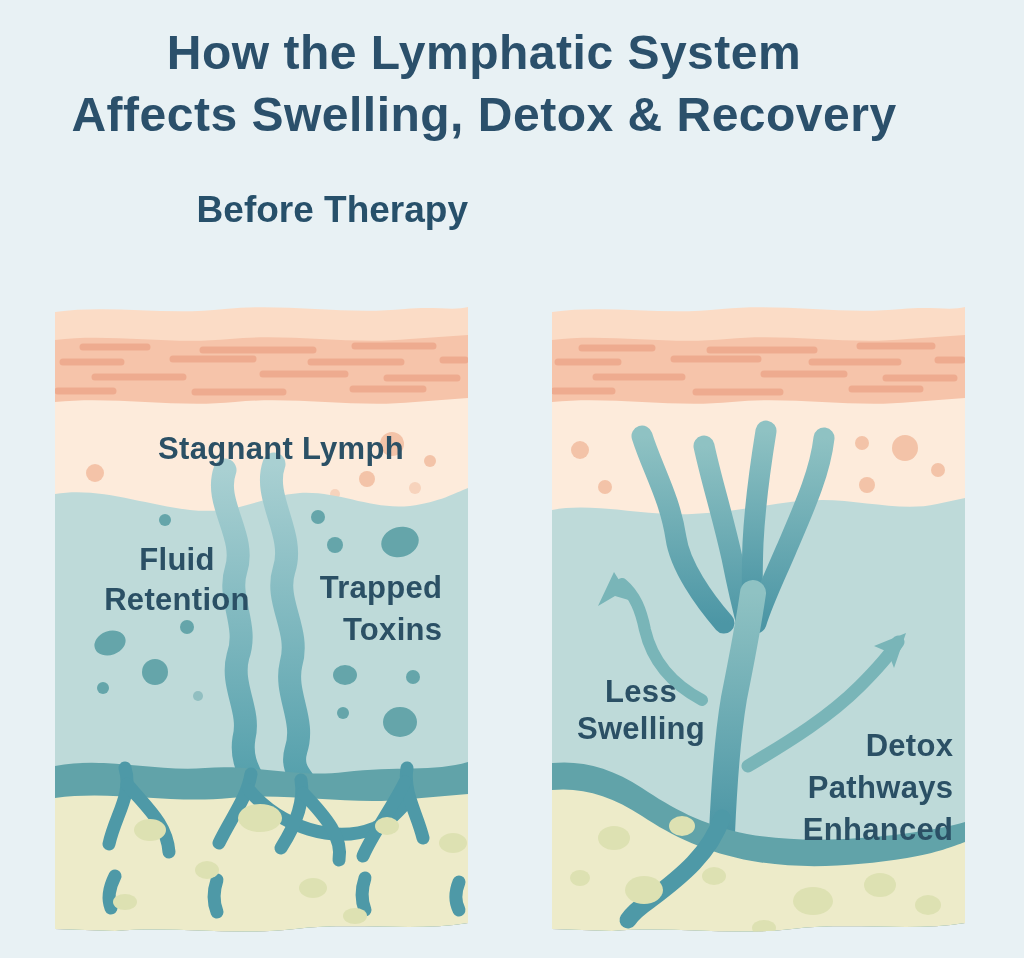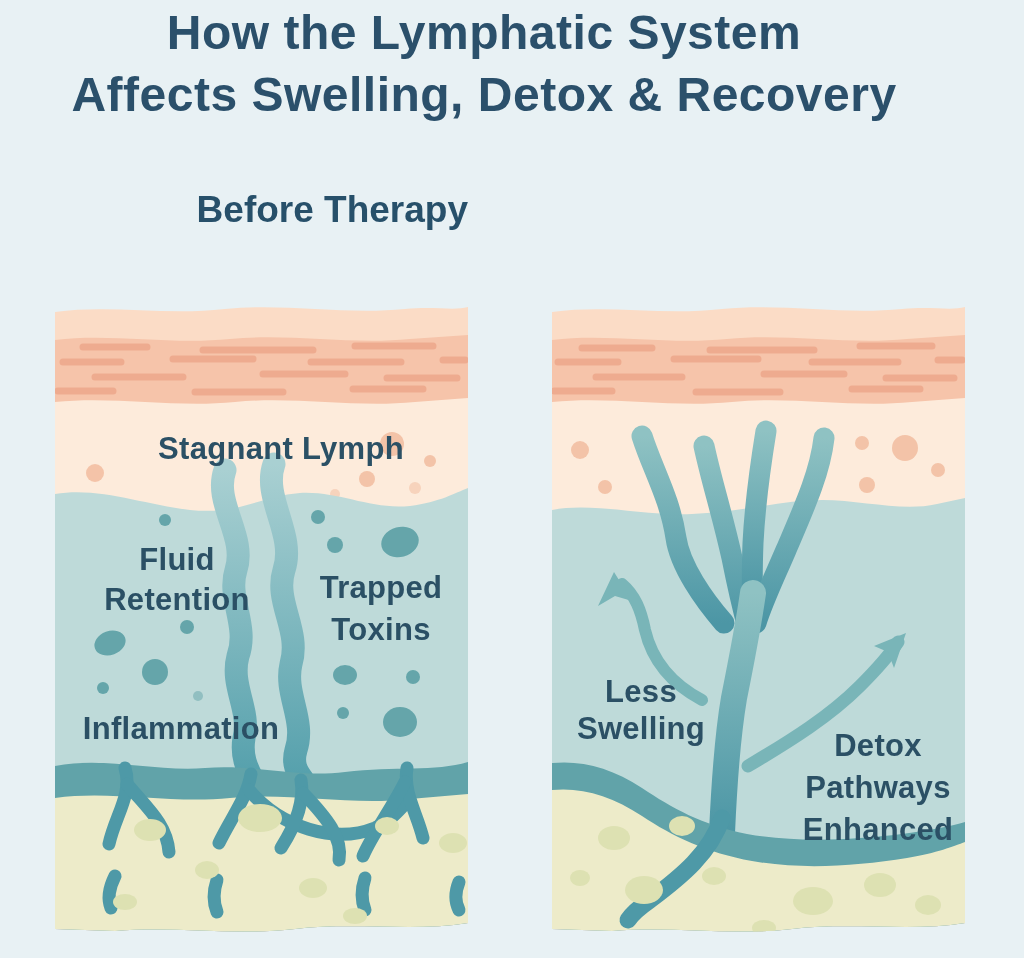--- a/index.html
+++ b/index.html
@@ -4,21 +4,21 @@
 <style>
   html,body{margin:0;padding:0;}
   body{
     width:1024px;height:958px;
     background:#e8f1f4;
     font-family:"Liberation Sans","DejaVu Sans",sans-serif;
     overflow:hidden;
   }
   .stage{position:relative;width:1024px;height:958px;background:#e8f1f4;}
   .title{
-    position:absolute;left:0;top:2px;width:968px;
+    position:absolute;left:0;top:22px;width:968px;
     text-align:center;color:#2b506b;
     font-size:48px;line-height:62px;font-weight:700;letter-spacing:.5px;
   }
   .col-label{
     position:absolute;width:413px;top:186px;
     text-align:center;color:#27506a;
     font-size:37px;line-height:48px;font-weight:600;
     white-space:pre-line;
   }
   .col-label.before{left:55px;text-align:right;}
@@ -26,21 +26,21 @@
   .panel{position:absolute;top:298px;width:413px;height:645px;}
   .panel.before{left:55px;}
   .panel.after{left:552px;}
   .ann{
     position:absolute;transform:translate(-50%,-50%);
     text-align:center;color:#2b5065;
     font-size:31px;line-height:40px;font-weight:600;
     white-space:pre-line;letter-spacing:.3px;
   }
   .ann.tight{line-height:37px;}
-  .ann.wide{line-height:42px;}
+  .ann.wide{line-height:42px;text-align:right;}
 </style>
 </head>
 <body>
 
 <div class="stage">
 
   <div class="title">
     <div>How the Lymphatic System</div>
     <div>Affects Swelling, Detox &amp; Recovery</div>
   </div>
@@ -177,21 +177,20 @@
         <ellipse cx="28" cy="580" rx="10" ry="8"></ellipse>
       </g>
     </g>
   </svg>
 
   <div class="ann" style="left:240px;top:449px;margin-left:41px;">Stagnant Lymph</div>
   <div class="ann" style="left:145px;top:580px;margin-left:32px;">Fluid
 Retention</div>
   <div class="ann wide" style="left:381px;top:609px;">Trapped
 Toxins</div>
-  <div class="ann" style="left:181px;top:729px;">Inflammation</div>
 
   <div class="ann tight" style="left:629px;top:710px;margin-left:12px;">Less
 Swelling</div>
   <div class="ann wide" style="left:878px;top:788px;">Detox
 Pathways
 Enhanced</div>
 
 </div>
 
 </body></html>

